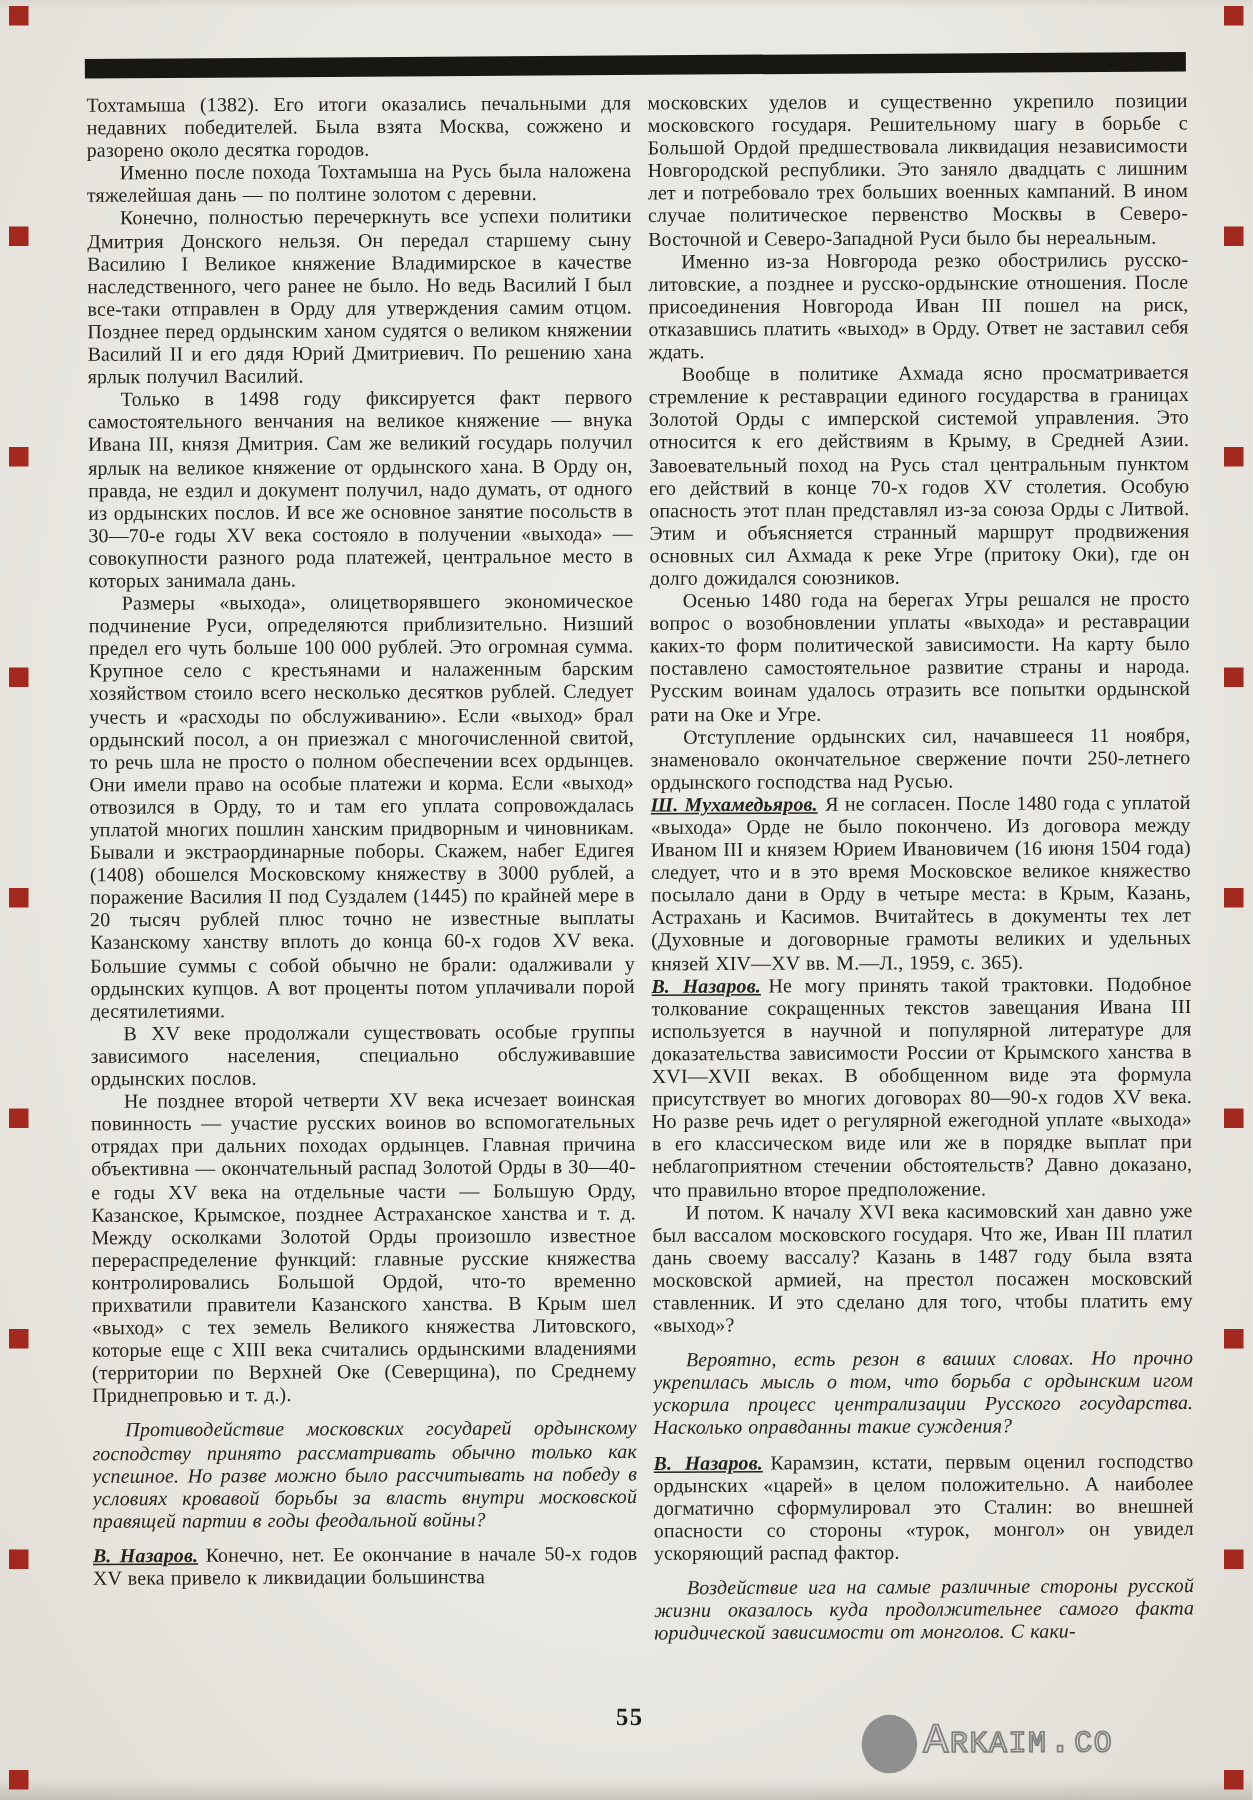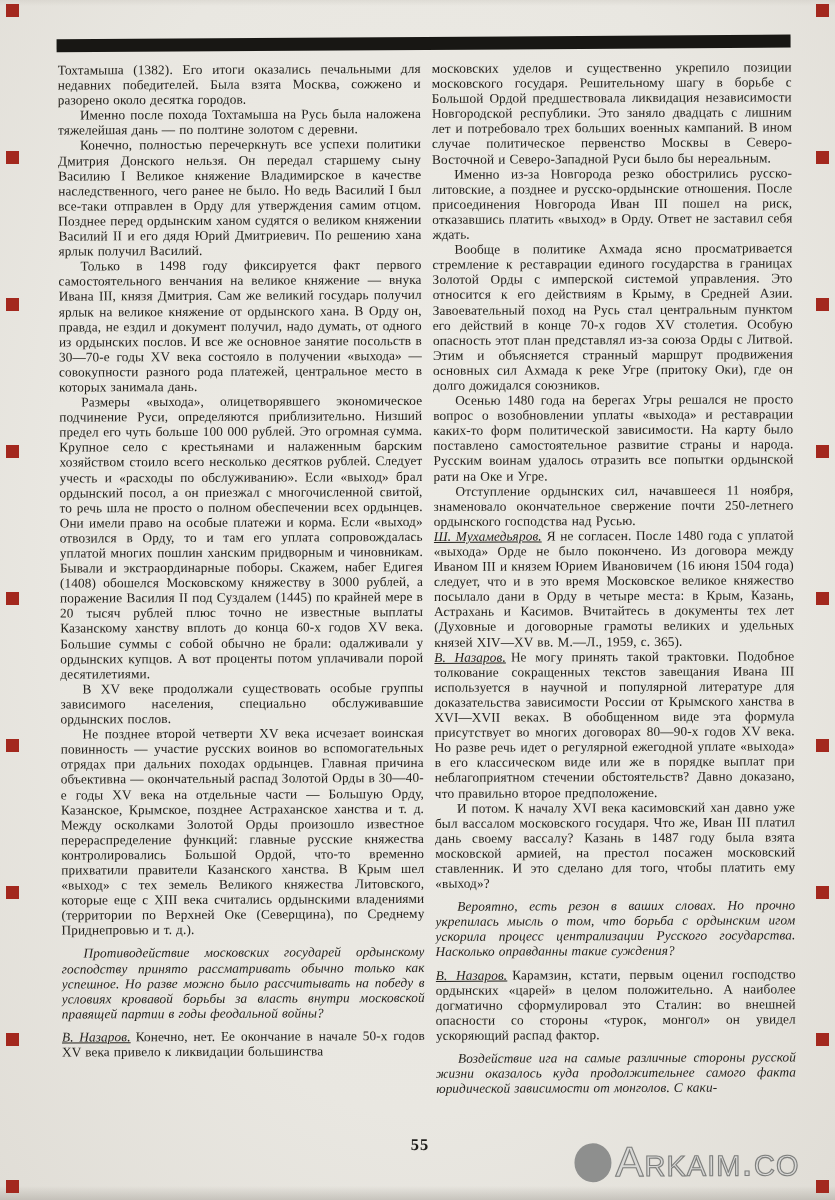--- a/index.html
+++ b/index.html
@@ -24,35 +24,35 @@
     position:absolute;top:61px;height:1078px;overflow:hidden;
     font-size:13.3px;line-height:15.1px;color:#24221d;
     text-align:justify;letter-spacing:.1px;word-spacing:.6px;
   }
   .col-left{left:60px;width:363px;}
   .col-right{left:434px;width:360px;}
   .col p{margin:0;text-indent:22px;}
   .col p.cont{text-indent:0;}
   .col p.q{font-style:italic;margin:8px 0;}
   .col p.sp{text-indent:0;}
-  .speaker{font-style:italic;text-decoration:underline;margin-right:5px;}
+  .speaker{font-style:italic;text-decoration:underline;margin-right:5px;font-weight:bold;}
   .page-number{
     position:absolute;left:0;top:1135px;width:835px;text-align:center;
     font-weight:bold;font-size:16.5px;color:#1f1e1a;letter-spacing:1px;
   }
   .watermark{
     position:absolute;left:572px;top:1143px;display:flex;align-items:center;
   }
   .wm-circle{
     width:37px;height:39px;border-radius:50%;
     background:#8e8f8e;display:inline-block;flex:0 0 auto;margin-right:4px;
   }
   .wm-text{
-    font-family:Liberation Sans, sans-serif;
-    font-variant:small-caps;font-size:42px;line-height:40px;letter-spacing:1px;
+    font-family:Liberation Mono, monospace;
+    font-variant:small-caps;font-size:28px;line-height:40px;letter-spacing:1px;
     color:rgba(248,248,246,.65);
     -webkit-text-stroke:1.1px #7e7f7d;
     text-shadow:0 0 1px rgba(110,110,108,.6);
     white-space:nowrap;
   }
   .marker{position:absolute;}
 </style>
 </head>
 <body>
 

